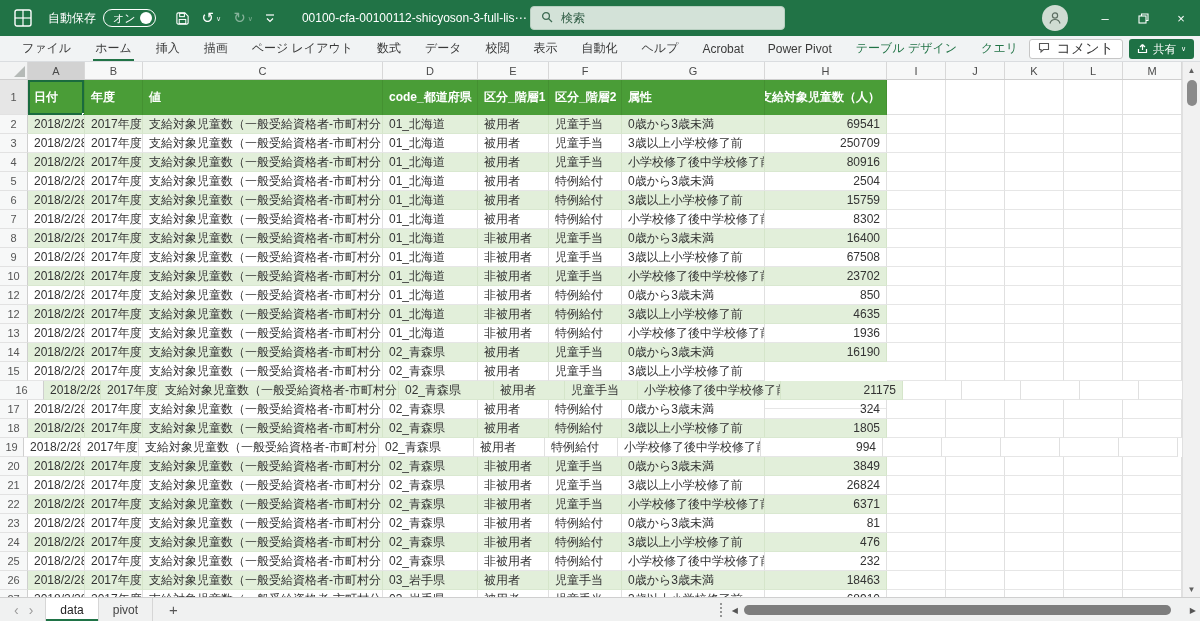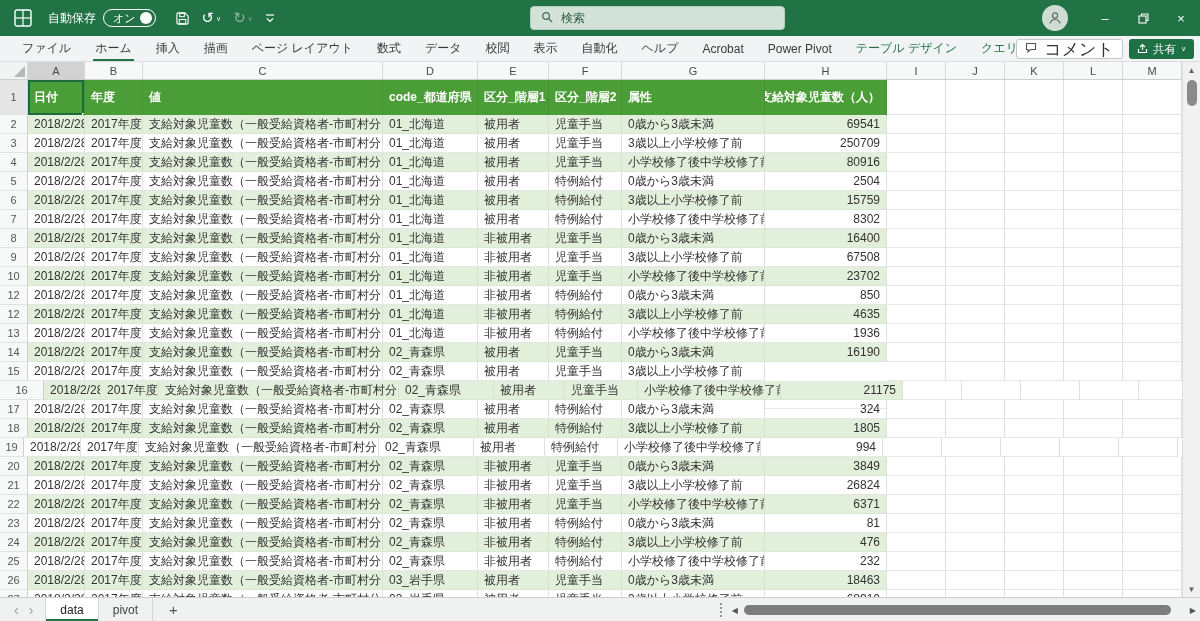--- a/index.html
+++ b/index.html
@@ -24,21 +24,21 @@
   .avatar { width:26px; height:26px; border-radius:50%; background:#cfdcd2; display:flex; align-items:center; justify-content:center; margin-right:18px; }
   .winbtn { width:38px; height:36px; display:flex; align-items:center; justify-content:center; font-size:13px; color:#fff; }
 
   
   .ribbon { height:26px; background:#f1f3f4; border-bottom:1px solid #dadde0; display:flex; align-items:center; padding-left:10px; position:relative; flex:0 0 26px; }
   .rtabs { display:flex; align-items:stretch; height:100%; }
   .rtab { display:flex; align-items:center; padding:0 12px; font-size:12px; color:#3a3a3a; position:relative; white-space:nowrap; }
   .rtab.active::after { content:""; position:absolute; left:10px; right:10px; bottom:0; height:2.5px; background:#217346; }
   .rtab.ctx { color:#217346; }
   .rright { position:absolute; right:6px; top:0; height:26px; display:flex; align-items:center; gap:6px; }
-  .cmtbtn { display:flex; align-items:center; gap:7px; background:#fff; border:1px solid #c6c6c6; border-radius:3px; height:20px; padding:0 8px; font-size:17px; color:#333; }
+  .cmtbtn { display:flex; align-items:center; gap:7px; background:#fff; border:1px solid #c6c6c6; border-radius:3px; height:20px; padding:0 8px; font-size:14px; color:#333; }
   .sharebtn { display:flex; align-items:center; gap:5px; background:#1e7145; border-radius:3px; height:20px; padding:0 8px; font-size:11.5px; color:#fff; }
   .sharebtn .chev { font-size:7px; }
 
   
   .main { flex:1 1 auto; display:flex; overflow:hidden; }
   .sheetarea { width:1182px; display:flex; flex-direction:column; overflow:hidden; background:#fff; }
   .colheads { height:18px; display:flex; background:#f7f8f8; border-bottom:1px solid #cfcfcf; flex:0 0 18px; }
   .colhead { border-right:1px solid #d8d8d8; font-size:11px; color:#4a4a4a; display:flex; align-items:center; justify-content:center; }
   .colhead.sel { background:#d2d2d2; }
   .corner { position:relative; background:#f2f3f3; }
@@ -114,20 +114,26 @@
       <span class="qbtn dim">
           <span style="font-family:'DejaVu Sans',sans-serif">↻</span>
           <span class="chev">∨</span>
         </span>
       <span class="qbtn">
           <svg width="10" height="10" viewBox="0 0 10 10">
             <line x1="1" y1="2" x2="9" y2="2" stroke="#fff" stroke-width="1.2"></line>
             <path d="M2 5.5 5 8.5 8 5.5" fill="none" stroke="#fff" stroke-width="1.2"></path>
           </svg>
         </span>
+    </div>
+    <div class="fname">
+      <span>00100-cfa-00100112-shicyoson-3-full-lis⋯</span>
+      <span>•</span>
+      <span>保存済み</span>
+      <span class="chev">∨</span>
     </div>
     <div class="searchbox">
       <span><svg width="12" height="12" viewBox="0 0 12 12">
             <circle cx="5" cy="5" r="3.4" fill="none" stroke="#3e6b53" stroke-width="1.3"></circle>
             <line x1="7.6" y1="7.6" x2="11" y2="11" stroke="#3e6b53" stroke-width="1.3"></line>
           </svg></span>
       <span>検索</span>
     </div>
     <div class="tright">
       <span class="avatar">

